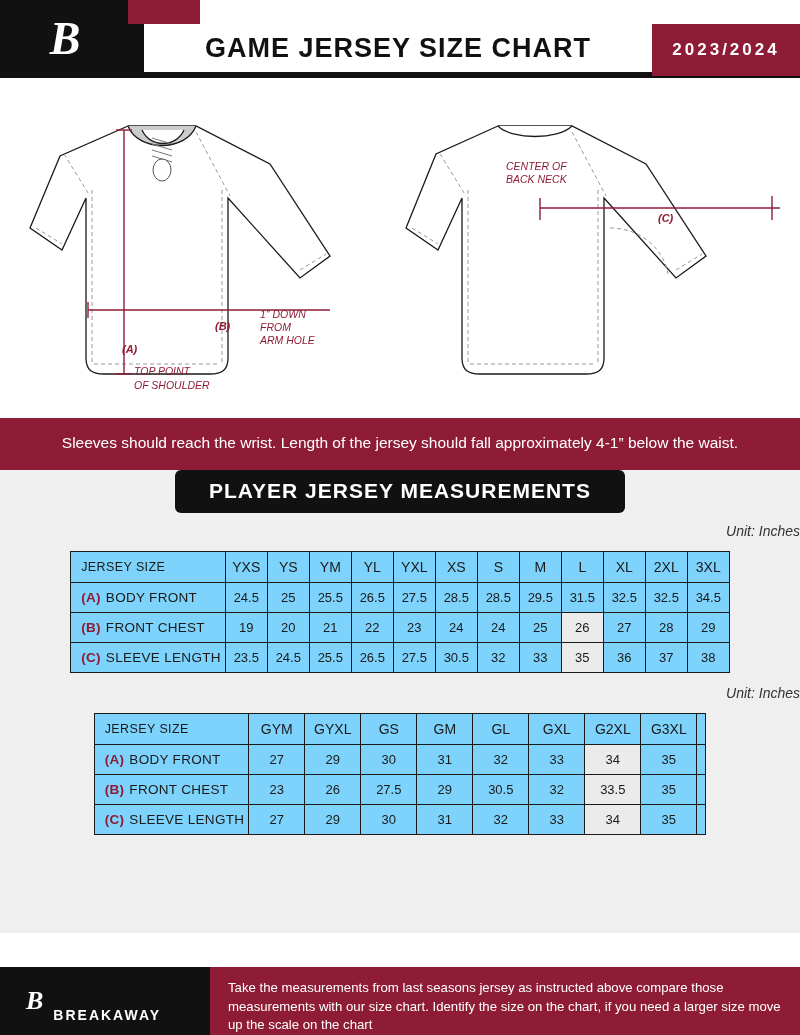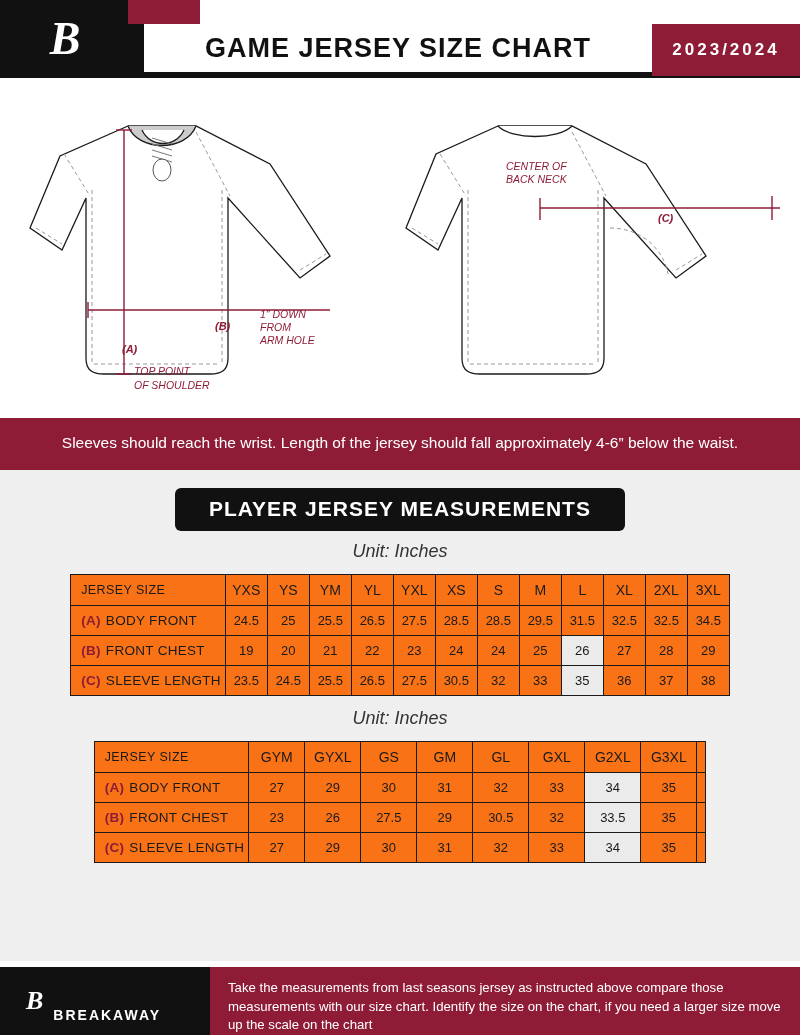--- a/index.html
+++ b/index.html
@@ -123,43 +123,42 @@
   .body-area {
     background: #efefef;
     position: relative;
     z-index: 1;
     padding-bottom: 0;
   }
 
   .section-title-wrap {
     display: flex;
     justify-content: center;
-    padding-top: 18px;
   }
   .section-title {
     background: #111111;
     color: #ffffff;
     font-size: 21px;
     font-weight: bold;
     letter-spacing: 1px;
     padding: 9px 34px 10px;
     border-radius: 6px;
     font-family: "Liberation Sans", sans-serif;
   }
   .unit-label {
-    text-align: center;
+    text-align: right;
     font-style: italic;
-    font-size: 18px;
+    font-size: 14px;
     color: #333333;
     margin: 10px 0 8px;
   }
 
   table.size-table {
     border-collapse: collapse;
-    background: #f97316;
+    background: #7dd3fc;
     margin: 12px auto;
     font-size: 13px;
   }
   table.size-table th, table.size-table td {
     border: 1px solid #1a1a1a;
     text-align: center;
     padding: 7px 4px;
     font-weight: normal;
     white-space: nowrap;
   }
@@ -326,21 +325,21 @@
     <g font-family="Liberation Sans, sans-serif" fill="#8e1c36" font-size="11" font-style="italic" font-weight="bold">
       <text x="658" y="144">(C)</text>
     </g>
     <g font-family="Liberation Sans, sans-serif" fill="#8e1c36" font-size="10.5" font-style="italic">
       <text x="506" y="92">CENTER OF</text>
       <text x="506" y="105">BACK NECK</text>
     </g>
   </svg>
 </div>
 
-<div class="note-band">Sleeves should reach the wrist. Length of the jersey should fall approximately 4-6” below the waist.</div>
+<div class="note-band">Sleeves should reach the wrist. Length of the jersey should fall approximately 4-1” below the waist.</div>
 
 <div class="body-area">
 
   <div class="section-title-wrap">
     <div class="section-title">PLAYER JERSEY MEASUREMENTS</div>
   </div>
   <div class="unit-label">Unit: Inches</div>
 
   <table class="size-table player-table" id="player-table">
       <thead>

